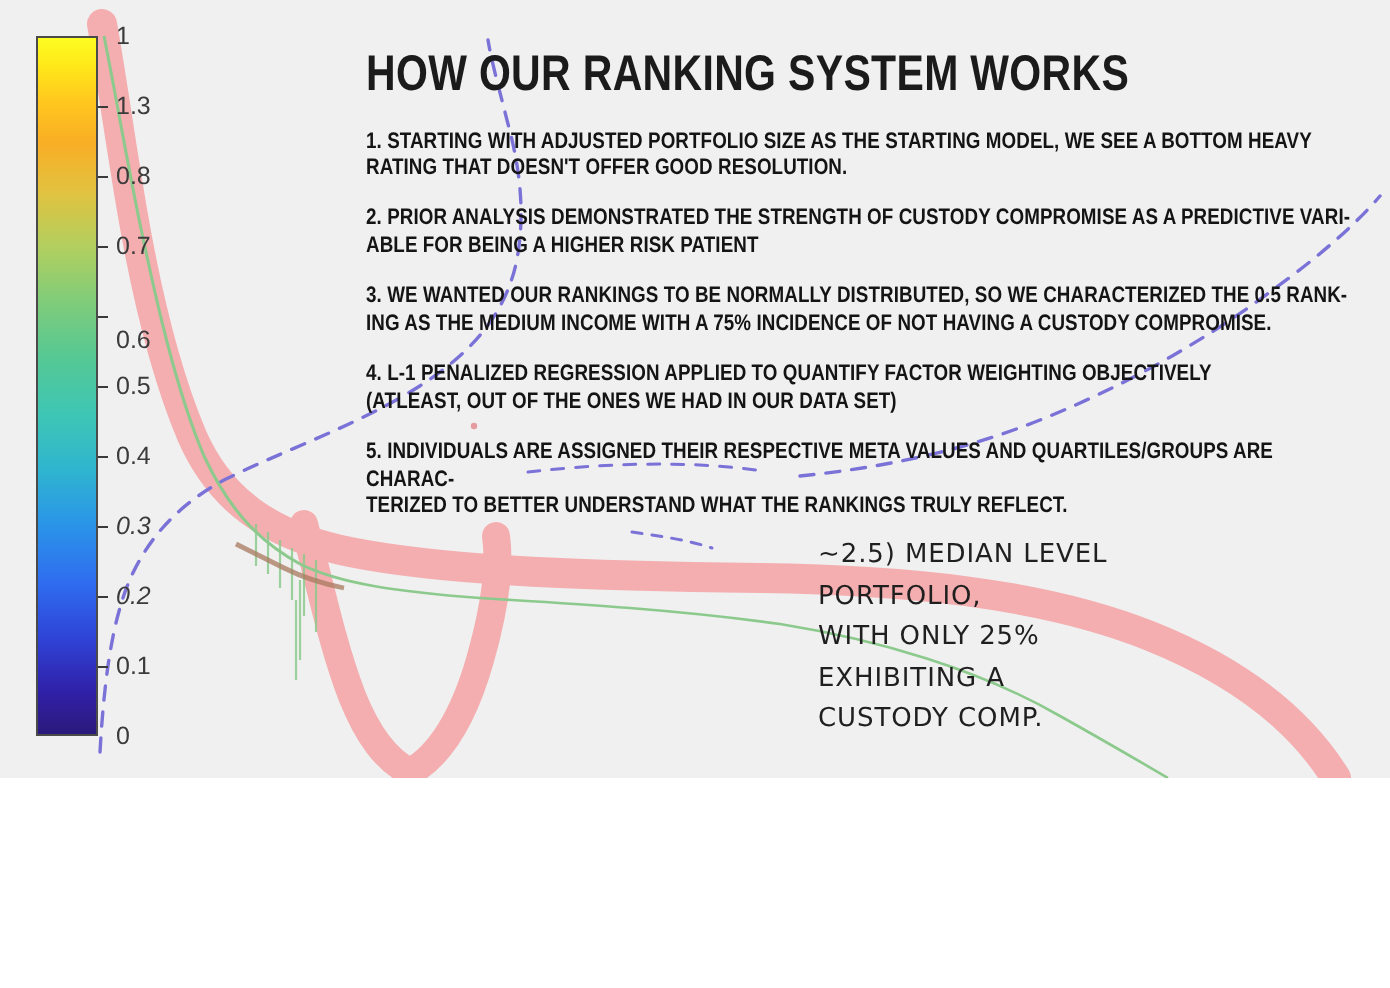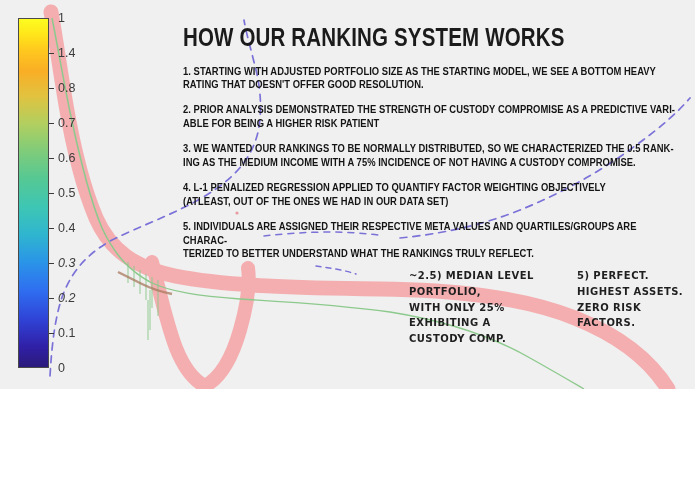--- a/index.html
+++ b/index.html
@@ -78,22 +78,22 @@
     transform-origin:left top;
     width:119%;
     margin:0 0 11px 0;
   }
   .numbered-para .ln{display:block;}
 
   
   .callout{
     position:absolute;
     font-family:"DejaVu Sans", sans-serif;
-    font-weight:bold;
-    font-size:10px;
+    font-weight:normal;
+    font-size:13px;
     line-height:1.58;
     letter-spacing:0.45px;
     color:#1f1f1f;
     white-space:pre-line;
   }
   #callout-0{left:222px;top:281px;width:175px;}
   #callout-15{left:222px;top:327px;width:182px;}
   #callout-25{left:409px;top:268px;width:168px;}
   #callout-445{left:409px;top:319px;width:168px;}
   #callout-5{left:577px;top:268px;width:115px;}
@@ -129,27 +129,27 @@
     <path d="M 264,236 C 300,232 340,230 378,235" fill="none" stroke="#7b72d8" stroke-width="1.5" stroke-dasharray="6 6" stroke-linecap="round"></path>
     <path d="M 316,266 C 330,268 344,270 356,274" fill="none" stroke="#7b72d8" stroke-width="1.5" stroke-dasharray="5 5" stroke-linecap="round"></path>
     <circle cx="237" cy="213" r="1.6" fill="#e79aa0"></circle>
   </svg>
 
   <div id="colorbar-group">
     <div id="colorbar-gradient"></div>
     <div id="colorbar-ticks">
         <div class="cb-label" style="top: -6px;">1</div>
         <div class="cb-tick" style="top: 35px;"></div>
-        <div class="cb-label" style="top: 29px;">1.4</div>
+        <div class="cb-label" style="top: 29px;">1.3</div>
         <div class="cb-tick" style="top: 70px;"></div>
         <div class="cb-label" style="top: 64px;">0.8</div>
         <div class="cb-tick" style="top: 105px;"></div>
         <div class="cb-label" style="top: 99px;">0.7</div>
         <div class="cb-tick" style="top: 140px;"></div>
-        <div class="cb-label" style="top: 134px;">0.6</div>
+        <div class="cb-label" style="top: 146px;">0.6</div>
         <div class="cb-tick" style="top: 175px;"></div>
         <div class="cb-label" style="top: 169px; text-align: right;">0.5</div>
         <div class="cb-tick" style="top: 210px;"></div>
         <div class="cb-label" style="top: 204px;">0.4</div>
         <div class="cb-tick" style="top: 245px;"></div>
         <div class="cb-label" style="top: 239px; font-style: italic;">0.3</div>
         <div class="cb-tick" style="top: 280px;"></div>
         <div class="cb-label" style="top: 274px; font-style: italic;">0.2</div>
         <div class="cb-tick" style="top: 315px;"></div>
         <div class="cb-label" style="top: 309px;">0.1</div>
@@ -182,17 +182,14 @@
 
     <div class="numbered-para">
       <span class="ln">5. INDIVIDUALS ARE ASSIGNED THEIR RESPECTIVE META VALUES AND QUARTILES/GROUPS ARE CHARAC-</span>
       <span class="ln">TERIZED TO BETTER UNDERSTAND WHAT THE RANKINGS TRULY REFLECT.</span>
     </div>
   </div>
 
   <div class="callout" id="callout-25">~2.5) MEDIAN LEVEL PORTFOLIO,
 WITH ONLY 25% EXHIBITING A
 CUSTODY COMP.</div>
-  <div class="callout" id="callout-5">5) PERFECT.
-HIGHEST ASSETS.
-ZERO RISK FACTORS.</div>
 
 </div>
 
 </body></html>

